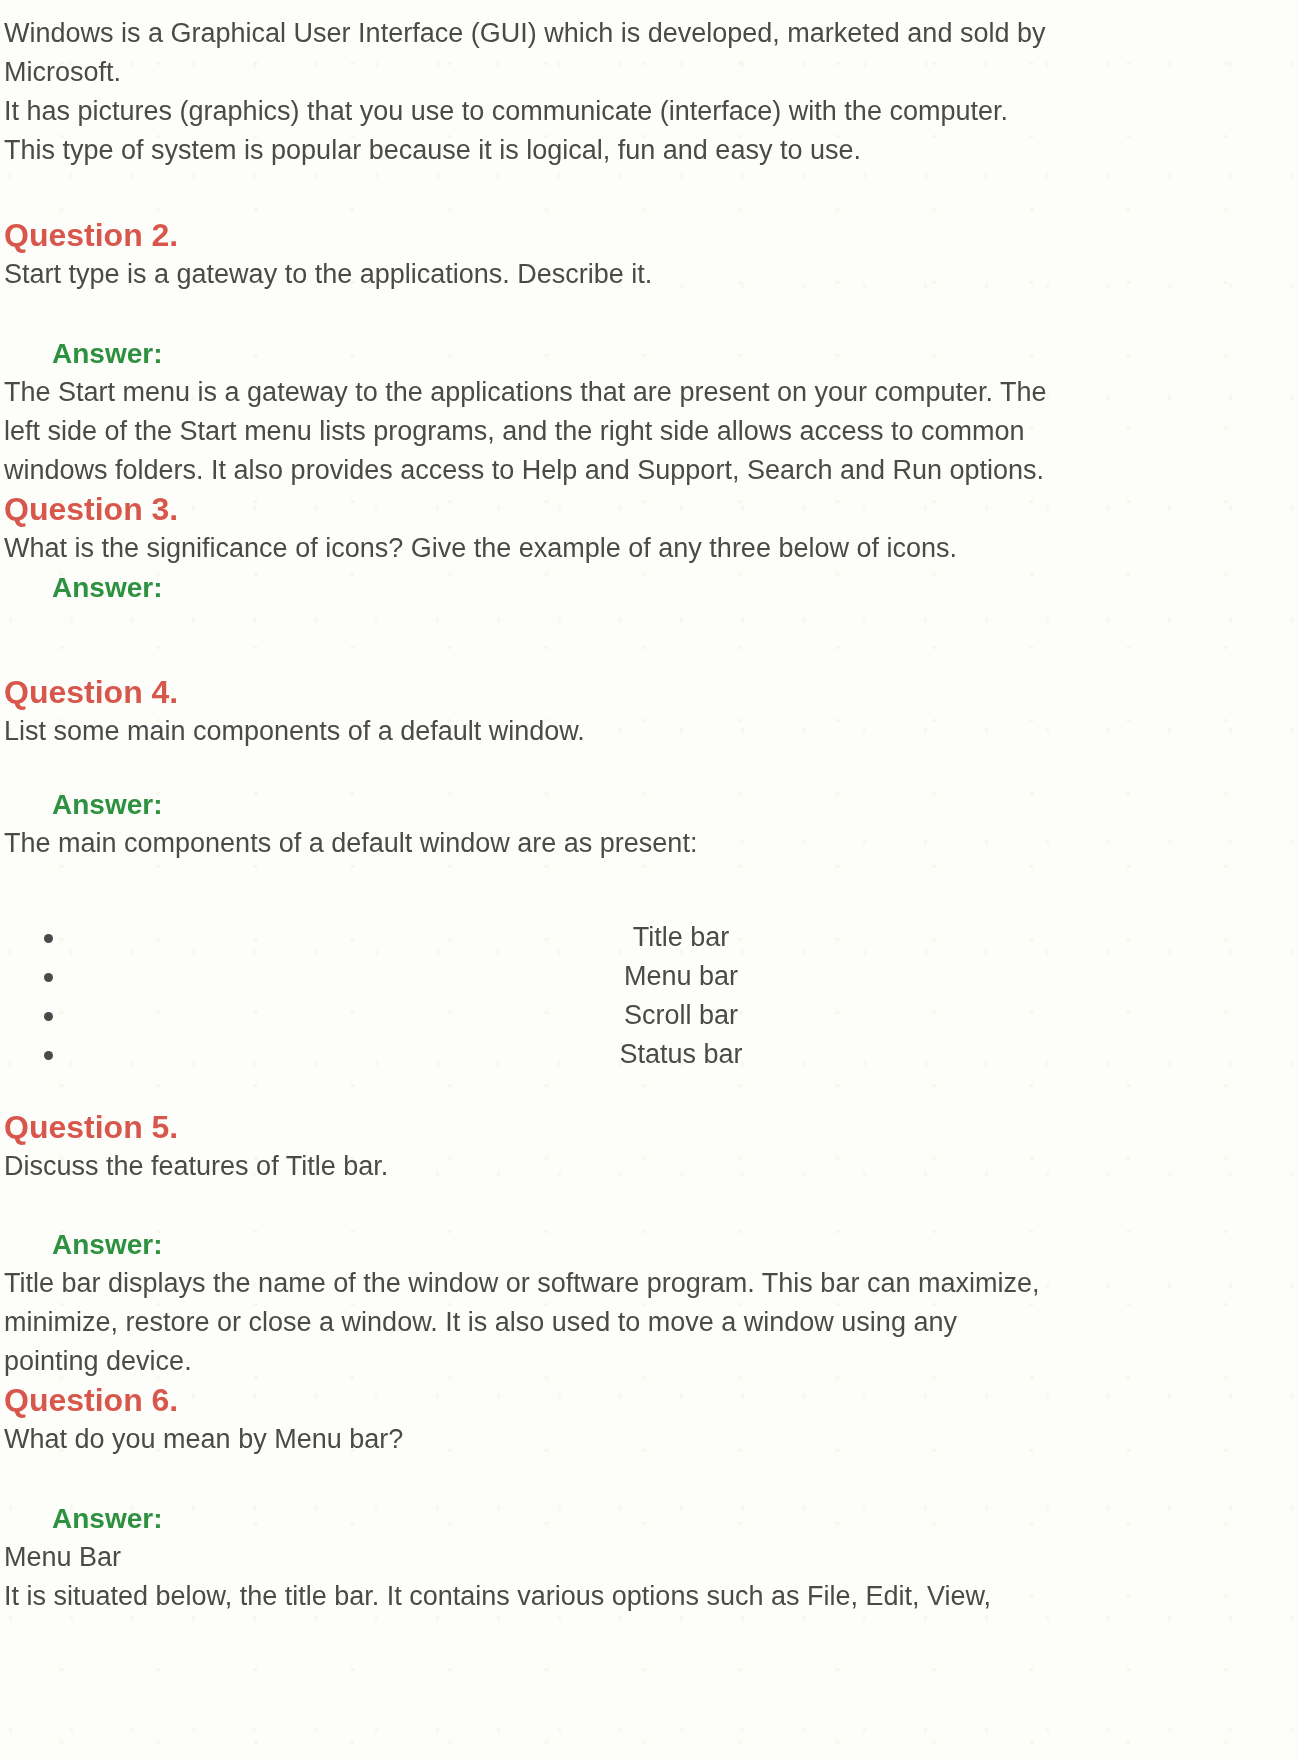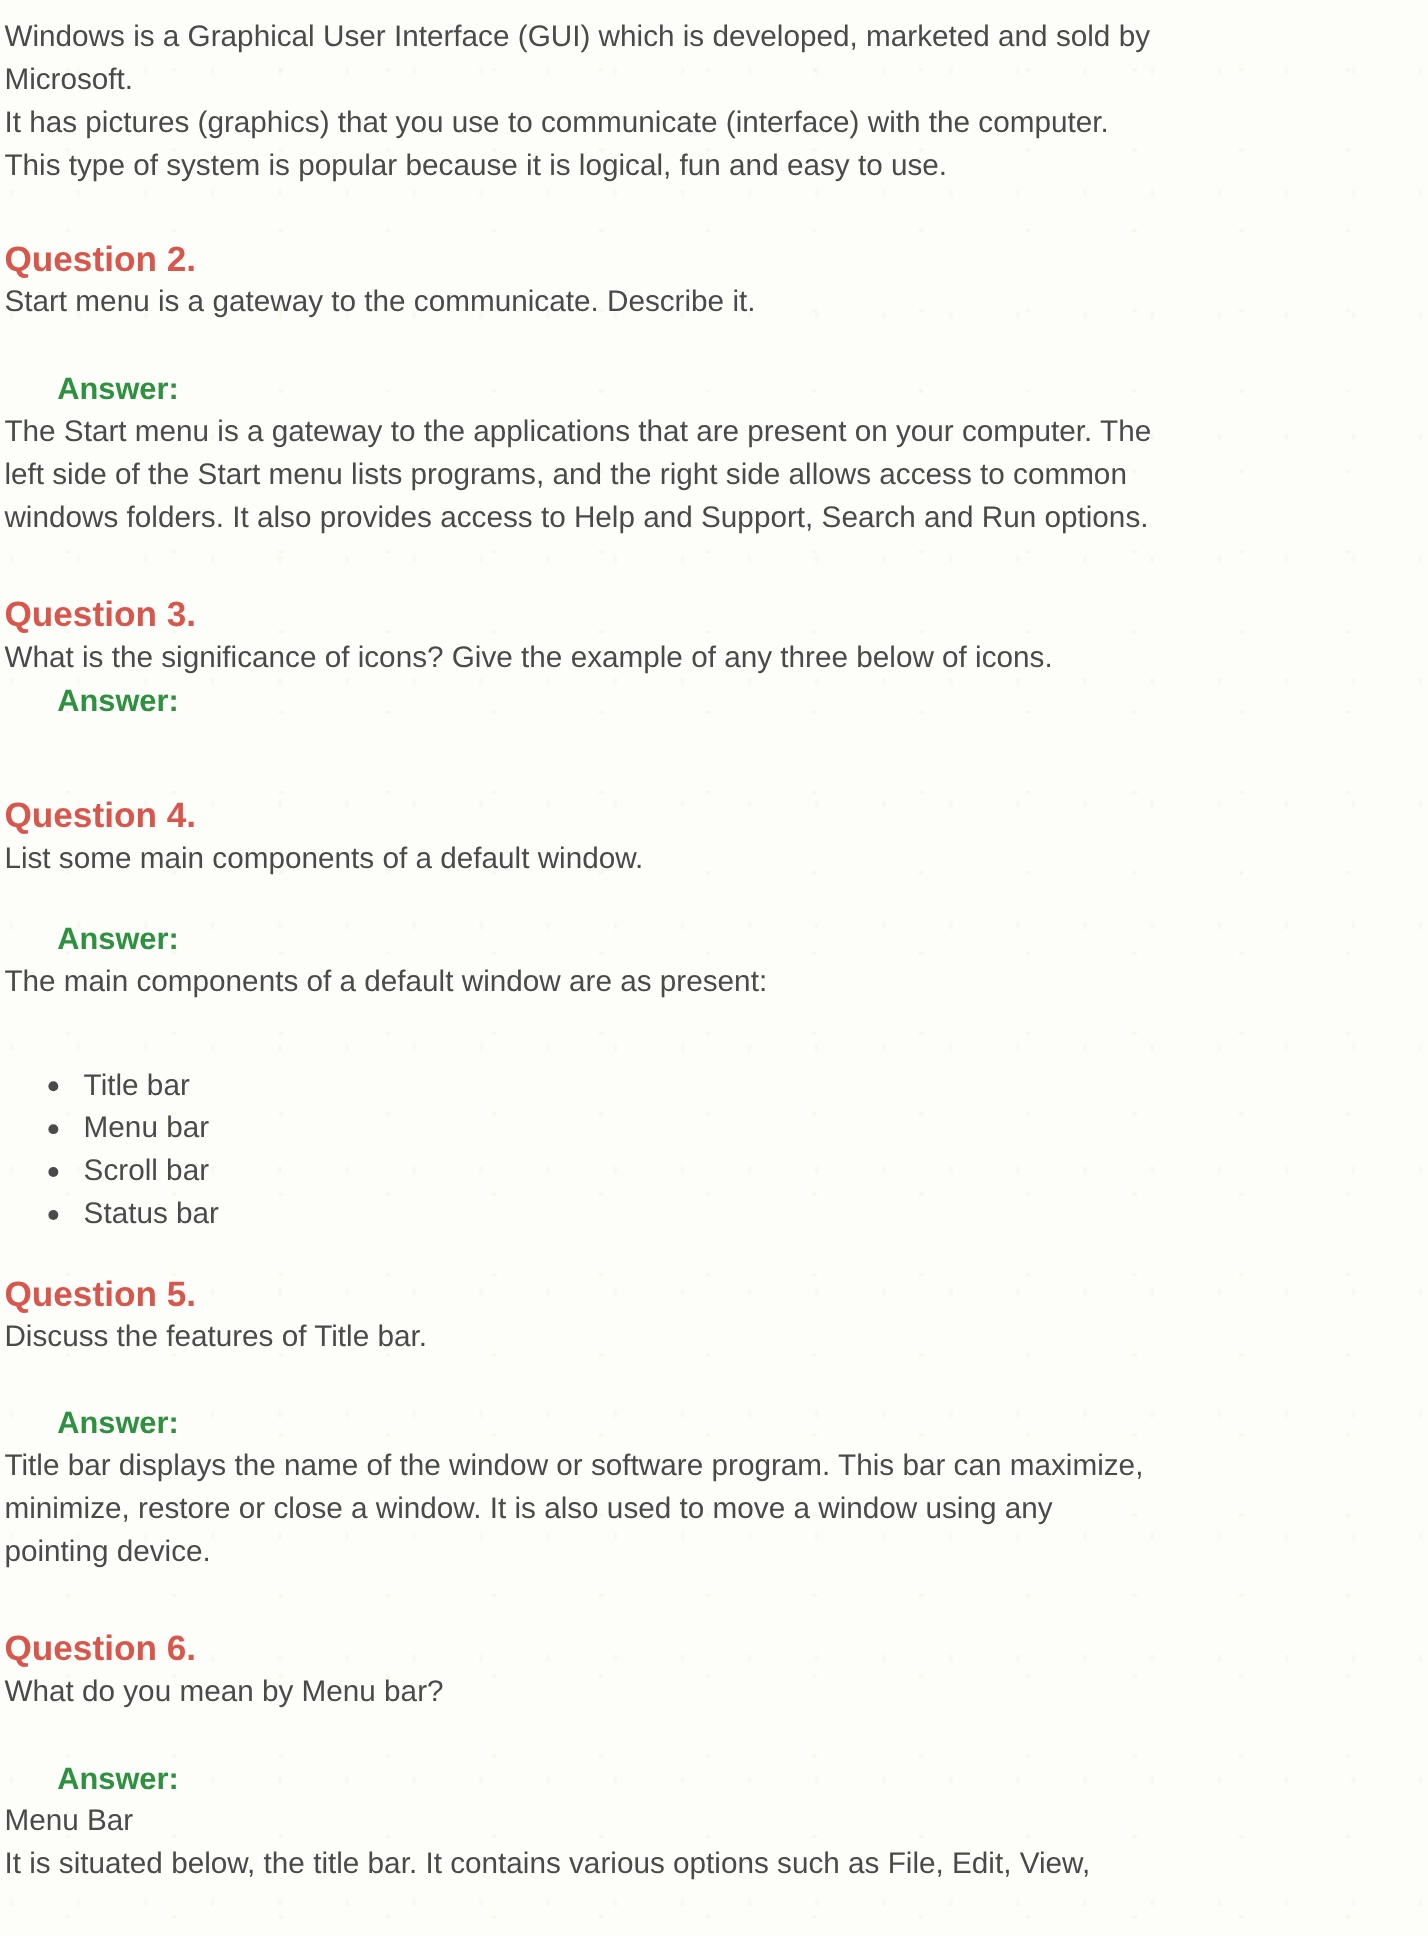--- a/index.html
+++ b/index.html
@@ -41,26 +41,27 @@
     color:var(--green);
     font-weight:bold;
     font-size:28px;
     line-height:39px;
     margin-left:48px;
   }
   .mt-34{margin-top:34px;}
   .mt-39{margin-top:39px;}
   .mt-40{margin-top:40px;}
   .mt-46{margin-top:46px;}
-  .mt-49{margin-top:49px;}
+  .mt-49{}
   .mt-51{margin-top:66px;}
   .component-list{
     list-style:none;
     margin:55px 0 0 0;
     padding:0;
+    text-align:center;
   }
   .component-list li{
     position:relative;
     padding-left:72px;
     line-height:39px;
   }
   .component-list li::before{
     content:"";
     position:absolute;
     left:40px;top:16px;
@@ -74,21 +75,21 @@
 
 <div class="page">
 
   <div class="para">Windows is a Graphical User Interface (GUI) which is developed, marketed and sold by
 Microsoft.
 It has pictures (graphics) that you use to communicate (interface) with the computer.
 This type of system is popular because it is logical, fun and easy to use.</div>
 
   <div>
     <div class="q-heading mt-46">Question 2.</div>
-    <div class="para">Start menu is a gateway to the communicate. Describe it.</div>
+    <div class="para">Start type is a gateway to the applications. Describe it.</div>
     <div class="a-label mt-40">Answer:</div>
     <div class="para">The Start menu is a gateway to the applications that are present on your computer. The
 left side of the Start menu lists programs, and the right side allows access to common
 windows folders. It also provides access to Help and Support, Search and Run options.</div>
   </div>
 
   <div>
     <div class="q-heading mt-49">Question 3.</div>
     <div class="para">What is the significance of icons? Give the example of any three below of icons.</div>
     <div class="a-label">Answer:</div>

